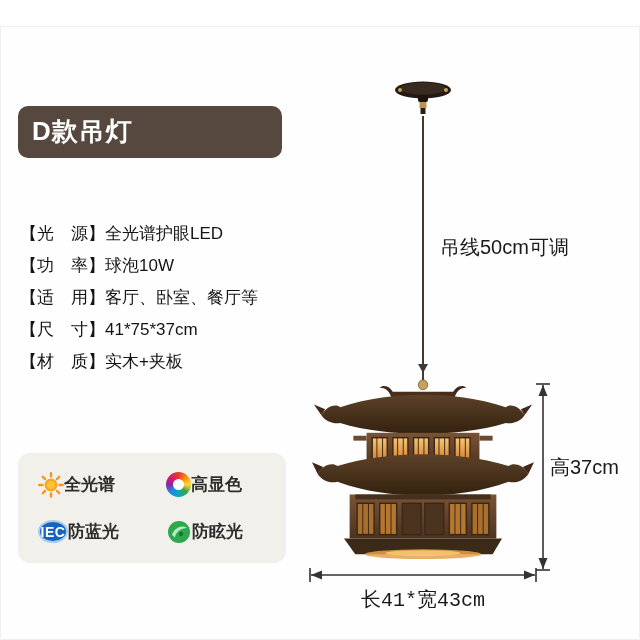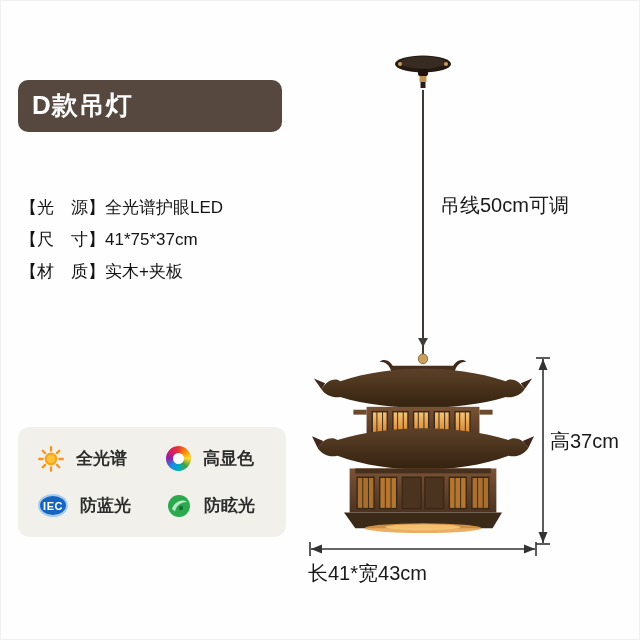--- a/index.html
+++ b/index.html
@@ -1,21 +1,21 @@
 <!DOCTYPE html>
 <html><head>
 <meta charset="utf-8">
 <style>
   html,body{margin:0;padding:0;}
   body{
     width:640px;height:640px;position:relative;overflow:hidden;
     background:#ffffff;
     font-family:"Liberation Sans","DejaVu Sans",sans-serif;
   }
-  .stage{position:absolute;inset:0;background:#fefefe;box-shadow:inset 0 0 0 1px #f0f0f0;}
+  .stage{position:absolute;inset:0;background:#fefefe;box-shadow:inset 0 0 0 1px #f0f0f0;margin-top:26px;}
 
   
   .badge{
     position:absolute;left:18px;top:80px;width:264px;box-sizing:border-box;
     background:#57483f;border-radius:10px;padding:9px 14px 10px 14px;
   }
   .badge-title{color:#ffffff;font-size:26px;font-weight:700;line-height:33px;letter-spacing:1px;}
   .badge-subtitle{color:#f6c46a;font-size:23px;font-weight:700;line-height:30px;letter-spacing:0.5px;}
 
   
@@ -24,59 +24,61 @@
   .spec-row .lbl{color:#141414;}
   .spec-row .val{color:#141414;}
 
   
   .features{
     position:absolute;left:18px;top:427px;width:268px;height:110px;box-sizing:border-box;
     background:#f1f0ea;border-radius:12px;
     display:grid;grid-template-columns:1fr 1fr;grid-template-rows:1fr 1fr;
     padding:8px 6px;
   }
-  .feature{display:flex;align-items:center;gap:12px;padding-left:14px;}
+  .feature{display:flex;align-items:center;gap:0;padding-left:14px;}
   .f-label{font-size:17px;font-weight:700;color:#2d2d2d;}
   .f-icon{width:26px;height:26px;display:inline-flex;align-items:center;justify-content:center;flex:0 0 26px;}
   .wheel{width:25px;height:25px;border-radius:50%;position:relative;flex:0 0 25px;
     background:conic-gradient(#e53935,#fb8c00,#fdd835,#43a047,#00acc1,#1e88e5,#8e24aa,#d81b60,#e53935);}
   .wheel::after{content:"";position:absolute;inset:7px;border-radius:50%;background:#ffffff;}
   .iec{
     width:30px;height:23px;border-radius:50%;background:#1565c0;border:2px solid #a9cbec;
-    color:#fff;font-size:11px;font-weight:700;letter-spacing:0.5px;box-sizing:border-box;
+    color:#fff;font-size:14px;font-weight:700;letter-spacing:0.5px;box-sizing:border-box;
     display:inline-flex;align-items:center;justify-content:center;flex:0 0 30px;
   }
 
   
   .canopy{position:absolute;left:393px;top:54px;}
   .wire{position:absolute;left:422px;top:90px;width:2px;height:268px;background:#3f3a35;}
   .wire-arrow-down{position:absolute;left:418px;top:338px;width:0;height:0;
     border-left:5px solid transparent;border-right:5px solid transparent;border-top:9px solid #3f3a35;}
   .lamp{position:absolute;left:312px;top:352px;}
 
   
   .ann{position:absolute;font-size:20px;color:#1a1a1a;white-space:nowrap;}
-  .ann-wire{left:440px;top:192px;}
+  .ann-wire{left:440px;top:208px;}
   .ann-height{left:550px;top:428px;text-align:right;}
-  .ann-width{left:308px;top:560px;width:230px;text-align:left;}
+  .ann-width{left:308px;top:560px;width:230px;text-align:center;font-family:Liberation Mono, monospace;}
   .dim{position:absolute;}
   .dim-h{left:534px;top:356px;}
   .dim-w{left:308px;top:540px;}
 </style>
 </head>
 <body>
 
 <div class="stage">
 
   <div class="badge">
     <div class="badge-title">D款吊灯</div>
   </div>
 
   <div class="specs">
     <div class="spec-row"><span class="lbl">【光　源】</span><span class="val">全光谱护眼LED</span></div>
+    <div class="spec-row"><span class="lbl">【功　率】</span><span class="val">球泡10W</span></div>
+    <div class="spec-row"><span class="lbl">【适　用】</span><span class="val">客厅、卧室、餐厅等</span></div>
     <div class="spec-row"><span class="lbl">【尺　寸】</span><span class="val">41*75*37cm</span></div>
     <div class="spec-row"><span class="lbl">【材　质】</span><span class="val">实木+夹板</span></div>
   </div>
 
   <div class="features">
     <div class="feature">
       <span class="f-icon">
         <svg width="26" height="26" viewBox="0 0 26 26">
           <g stroke="#f7941d" stroke-width="2.3" stroke-linecap="round">
             <line x1="13" y1="1.2" x2="13" y2="4.6"></line>

